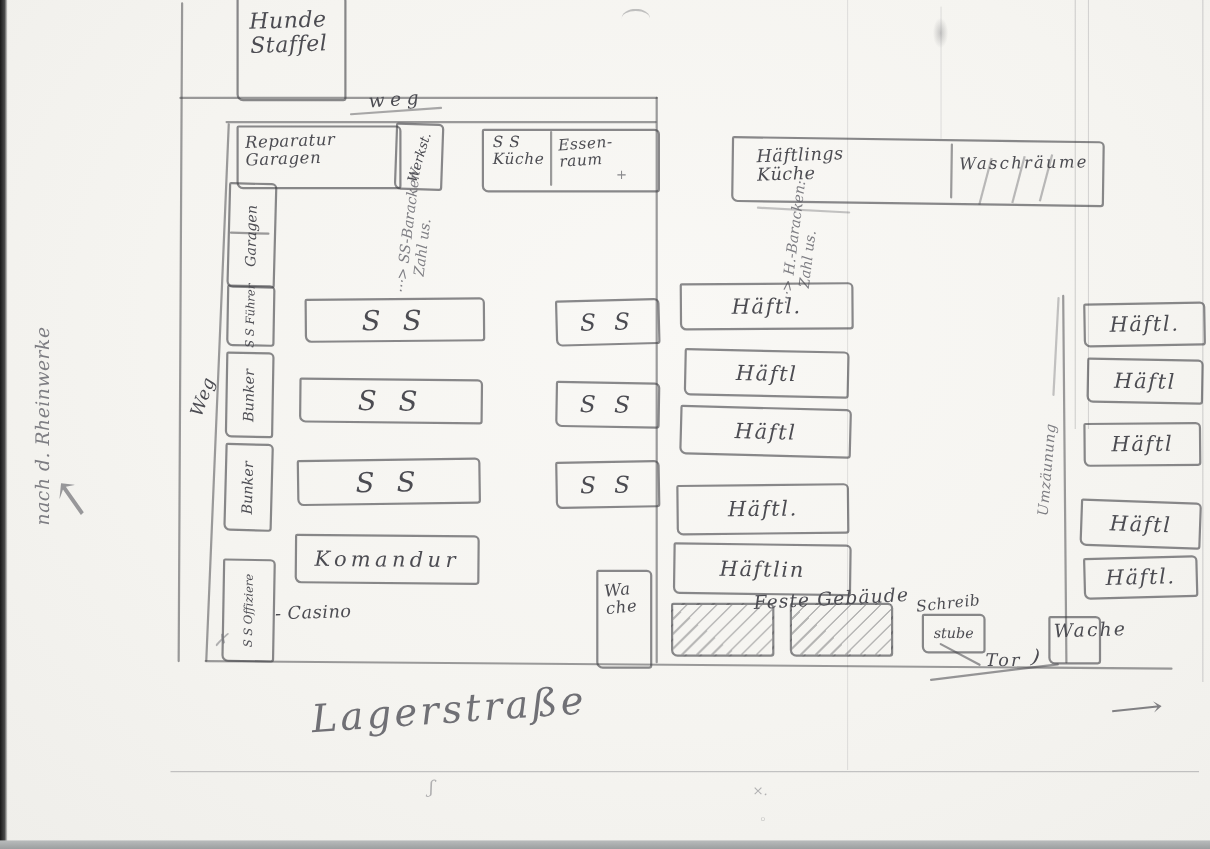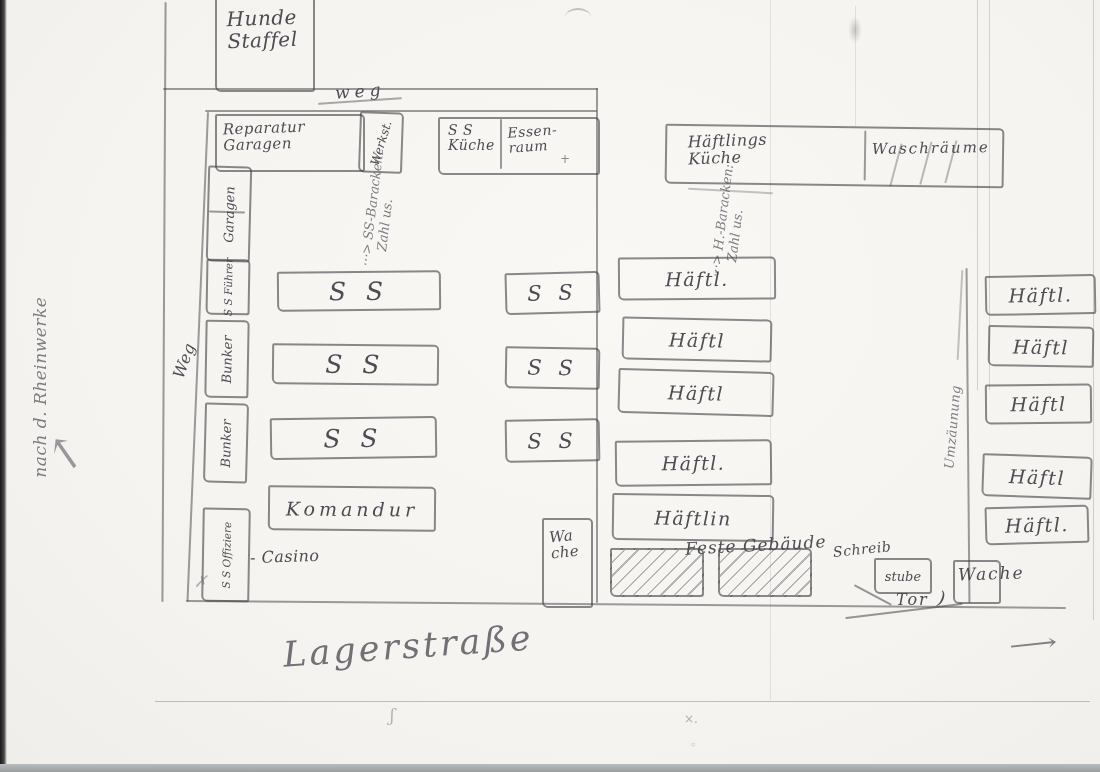--- a/index.html
+++ b/index.html
@@ -156,21 +156,21 @@
   </div>
   <div class="bx cent" style="left:612px;top:494px;width:158px;height:43px;transform:rotate(.8deg);">
     <span style="font-size:19px;letter-spacing:1.5px;">Häftlin</span>
   </div>
 
   <div class="bx hatch" style="left:610px;top:548px;width:90px;height:45px;"></div>
   <div class="bx hatch" style="left:718px;top:548px;width:90px;height:45px;"></div>
   <div class="hw" style="left:685px;top:536px;font-size:17px;letter-spacing:1px;transform:rotate(-3deg);">Feste Gebäude</div>
 
   <div class="hw" style="left:833px;top:542px;font-size:14px;transform:rotate(-6deg);">Schreib</div>
-  <div class="bx cent" style="left:874px;top:558px;width:54px;height:32px;text-align:right;">
+  <div class="bx cent" style="left:838px;top:558px;width:54px;height:32px;text-align:right;">
     <span style="font-size:13px;">stube</span>
   </div>
 
   <div class="hl" style="left:845px;top:610px;width:118px;height:1.5px;background:rgba(70,70,75,.55);transform:rotate(-7deg);"></div>
   <div class="hl" style="left:852px;top:594px;width:42px;height:1.5px;background:rgba(70,70,75,.55);transform:rotate(28deg);"></div>
   <div class="hw" style="left:896px;top:591px;font-size:16px;letter-spacing:2px;">Tor</div>
   <div class="hw" style="left:938px;top:588px;font-size:18px;transform:rotate(10deg);">)</div>
 
   <div class="vl" style="left:967px;top:268px;height:335px;transform:rotate(-.5deg);"></div>
   <div class="vl" style="left:959px;top:270px;height:90px;background:rgba(70,70,75,.3);transform:rotate(3deg);"></div>

